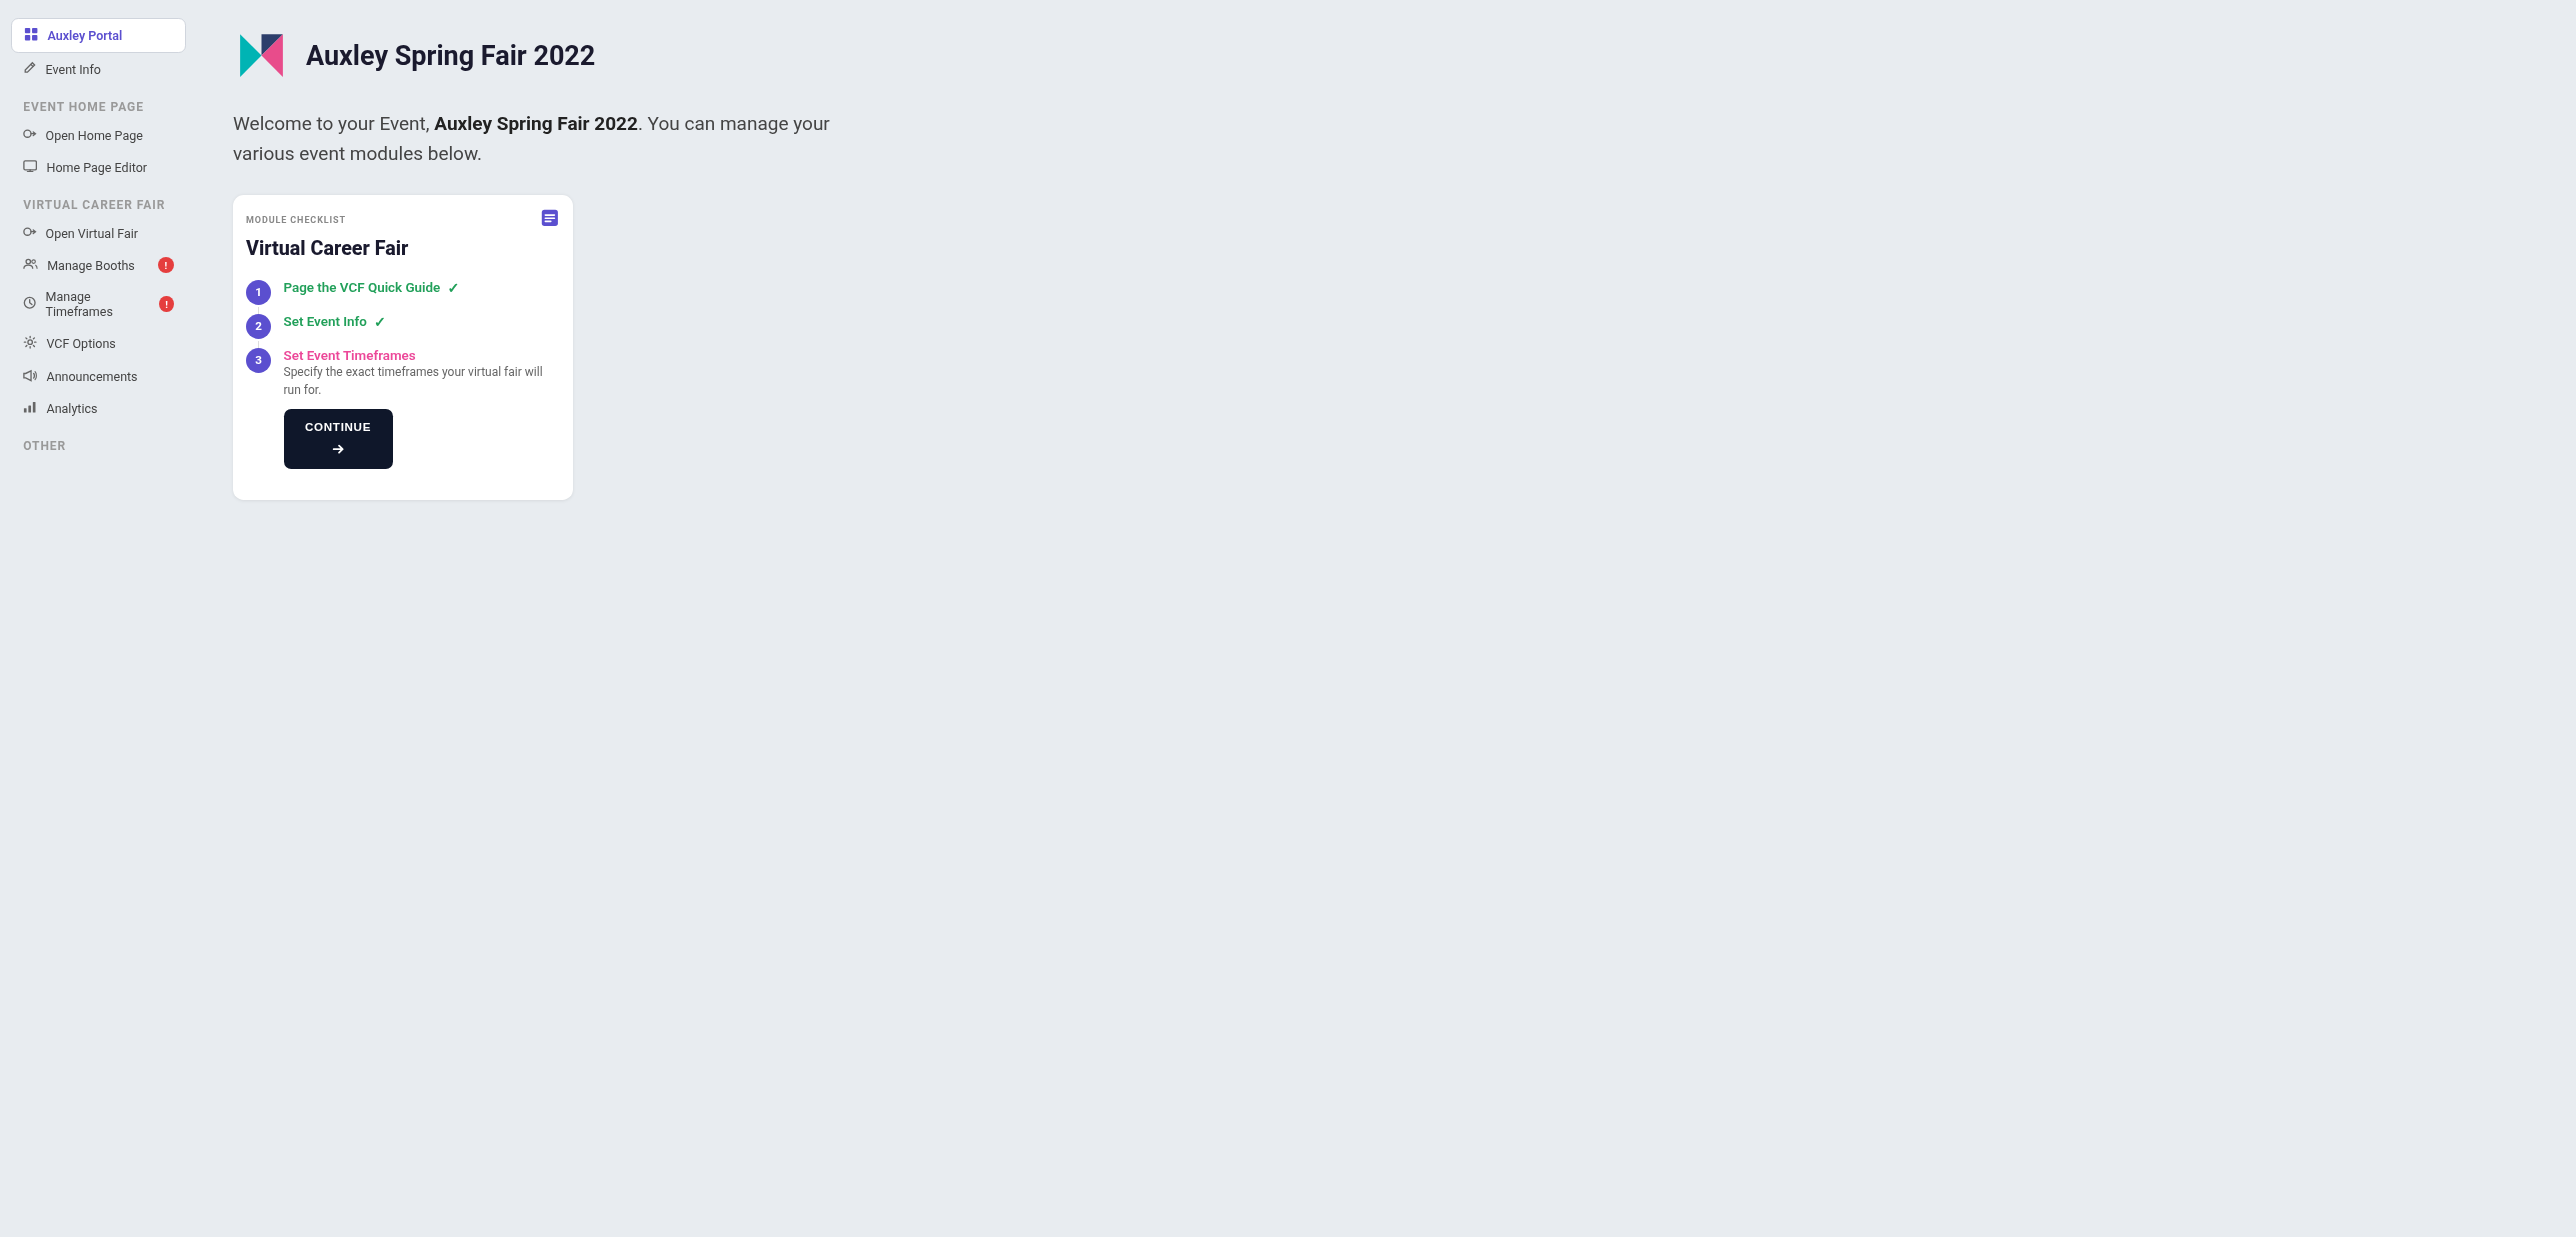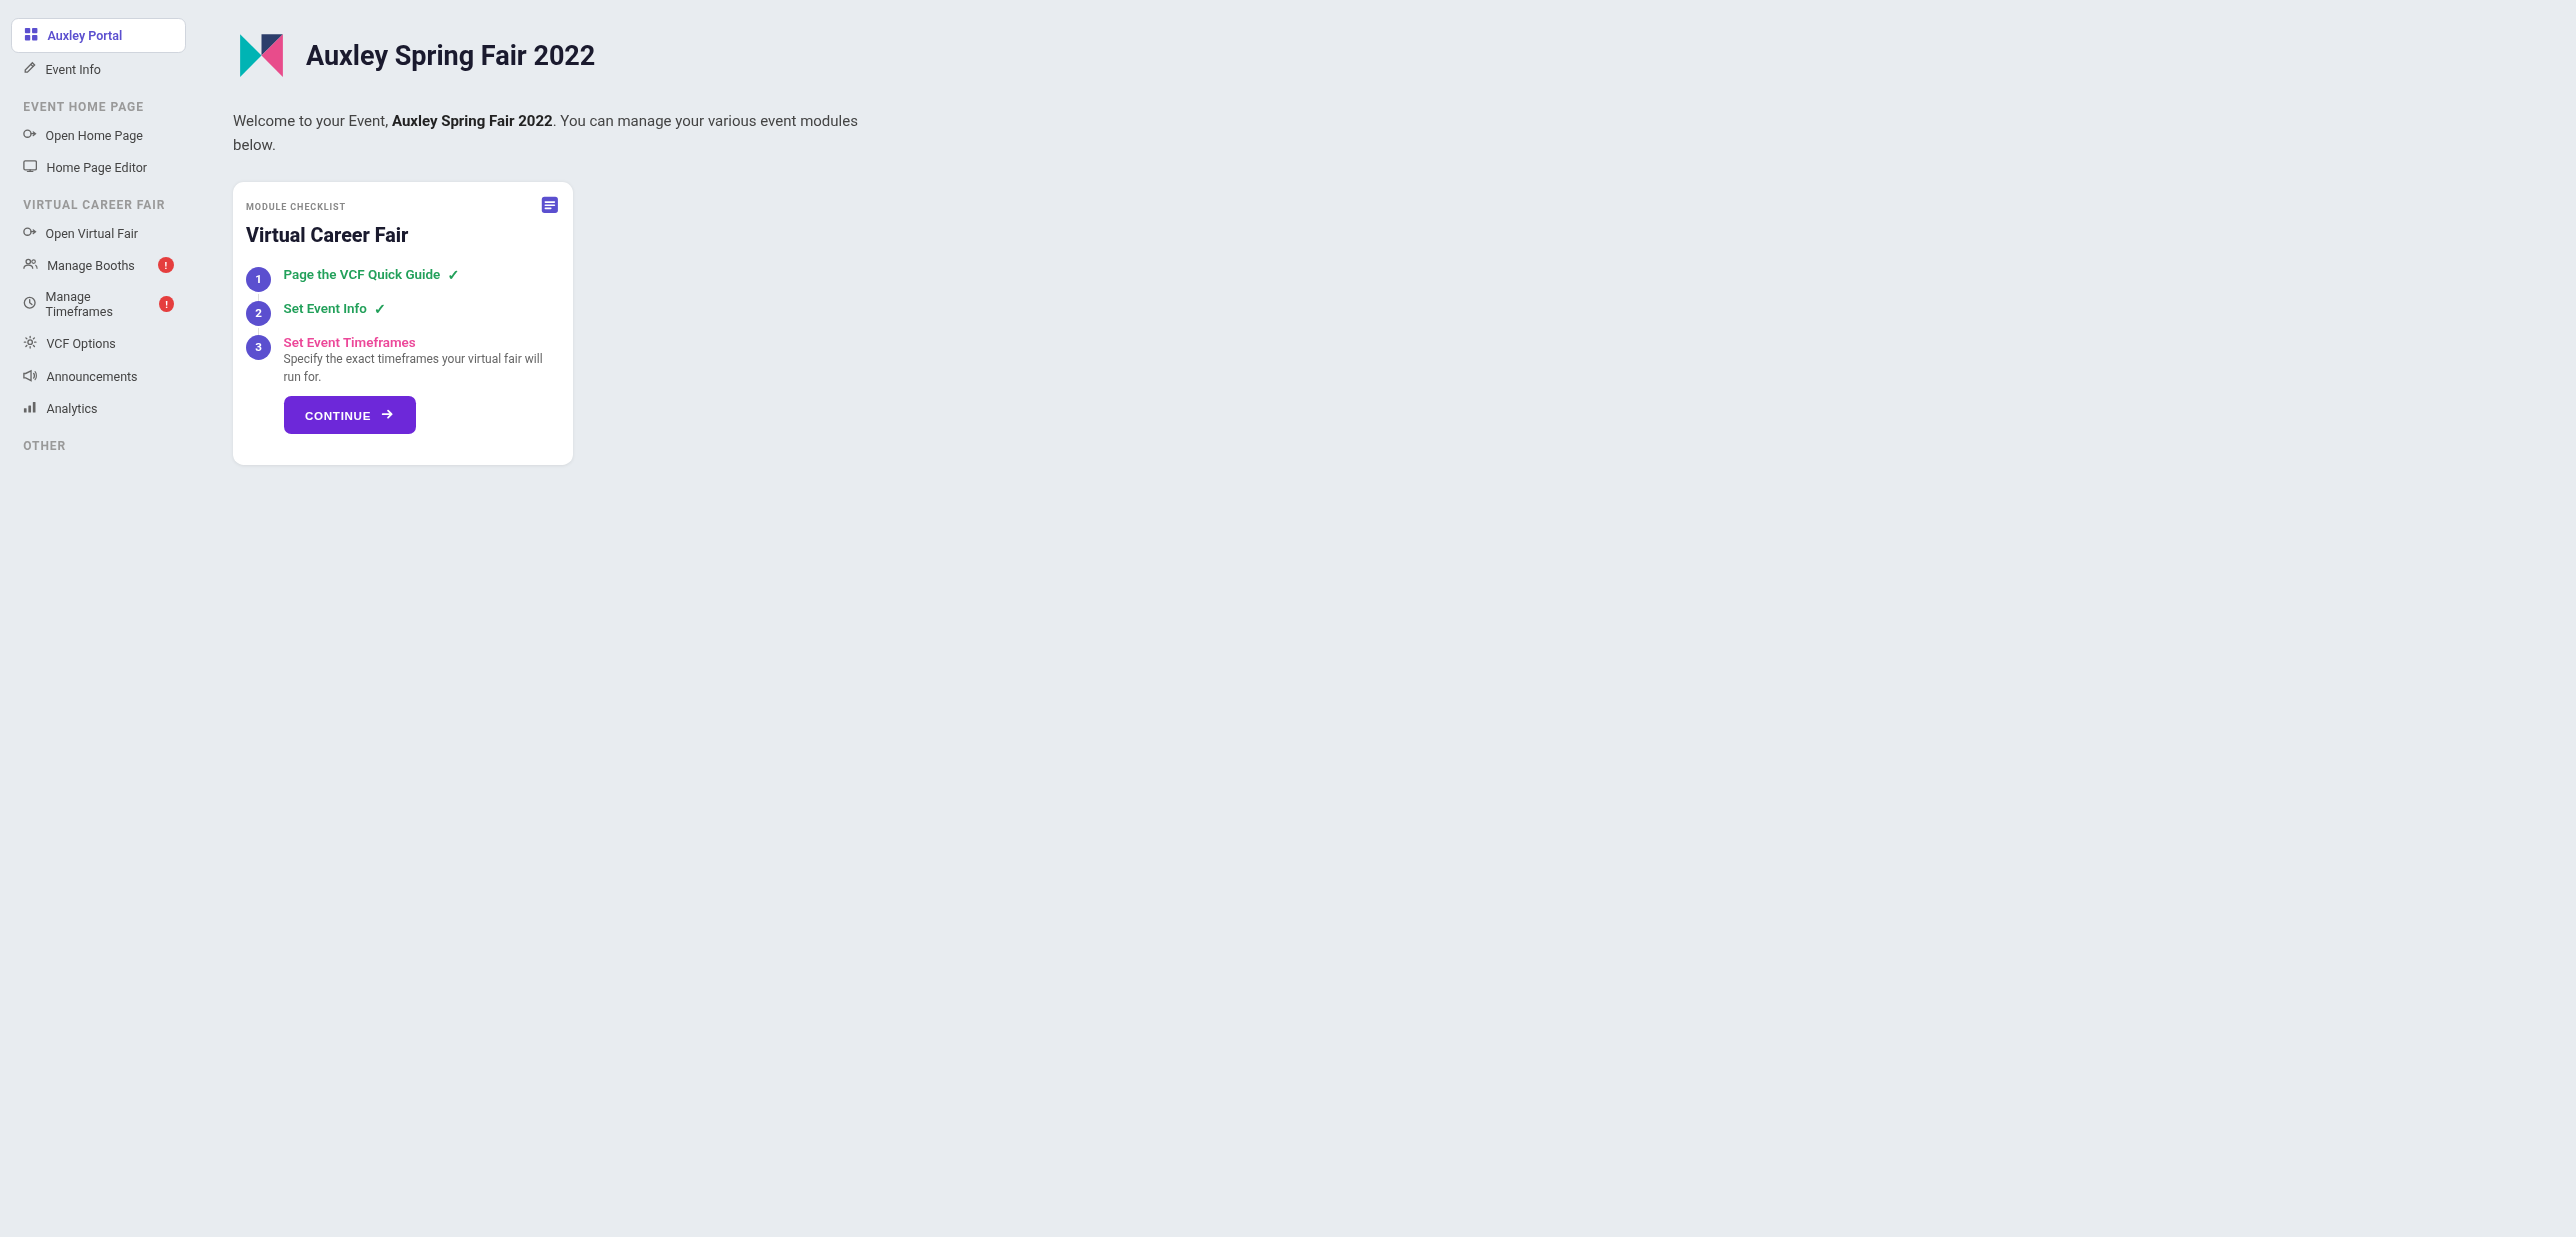--- a/index.html
+++ b/index.html
@@ -87,21 +87,21 @@
     }
     .logo-svg { width: 57px; height: 57px; }
     .header-title {
       font-size: 27px;
       font-weight: 700;
       color: #1a1a2e;
     }
 
     
     .welcome-text {
-      font-size: 15px;
+      font-size: 19px;
       color: #444;
       line-height: 1.6;
       margin-bottom: 25px;
       max-width: 626px;
     }
     .welcome-text strong { color: #222; }
 
     
     .checklist-card {
       background: white;
@@ -182,31 +182,32 @@
       color: #666;
       margin-top: 0;
       line-height: 1.5;
     }
 
     
     .continue-btn {
       display: inline-flex;
       align-items: center;
       gap: 9px;
-      background: #6d28d9;
+      background: #0f172a;
       color: white;
       border: none;
       border-radius: 7.2px;
       padding: 10.7px 21.5px;
       font-size: 11.6px;
       font-weight: 700;
       letter-spacing: 0.06em;
       cursor: pointer;
       margin-top: 10.7px;
       text-transform: uppercase;
+      flex-direction: column;
     }
 
     .steps-wrapper {
       position: relative;
     }
   </style>
 </head>
 <body>
 
 <nav class="sidebar">

